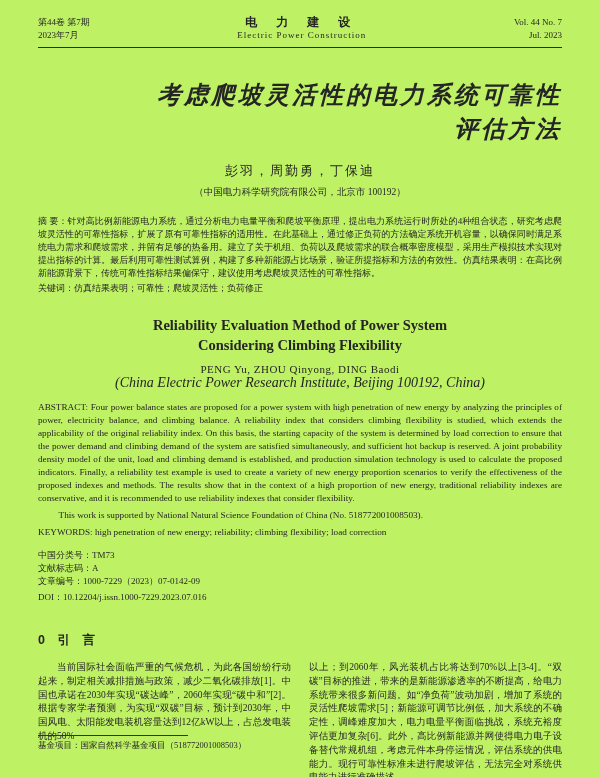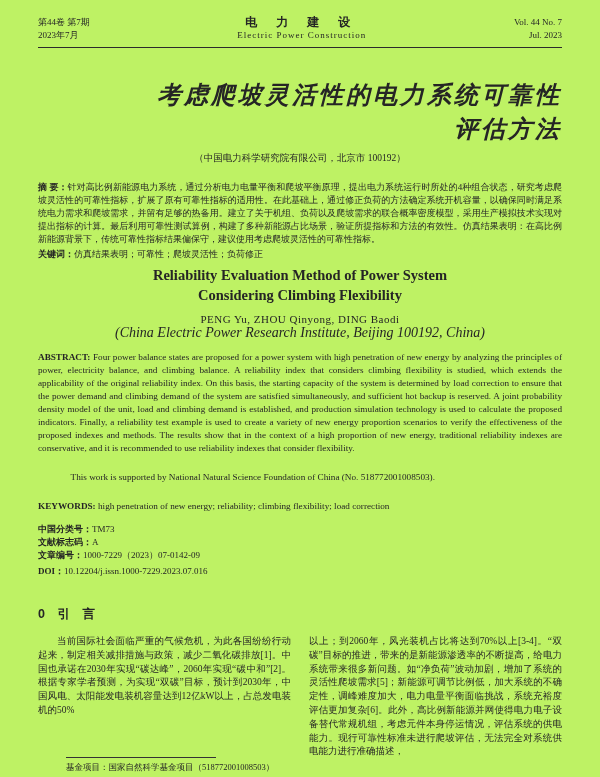--- a/index.html
+++ b/index.html
@@ -34,42 +34,42 @@
     font-size:24px;line-height:34px;
     font-weight:bold;font-style:italic;
     font-family:"DejaVu Serif","Liberation Serif",serif;
     letter-spacing:3px;
   }
   .authors-cn{text-align:center;font-size:13px;margin-top:16px;letter-spacing:2px;}
   .affil-cn{text-align:center;font-size:9.5px;margin-top:6px;}
   
   .abstract-cn{margin:16px 0 0 0;font-size:9px;line-height:13px;text-align:justify;}
   .keywords-cn{margin:2px 0 0 0;font-size:9px;line-height:13px;text-align:justify;}
-  .lbl{font-weight:bold;}
+  .lbl{font-weight:normal;}
   
-  .title-en{margin:4px 0 0 0;text-align:center;font-size:14.5px;line-height:20px;font-weight:bold;}
+  .title-en{margin:20px 0 0 0;text-align:center;font-size:14.5px;line-height:20px;font-weight:bold;}
   .authors-en{text-align:center;font-size:11px;margin-top:8px;letter-spacing:.5px;}
   .affil-en{text-align:center;font-size:14px;font-style:italic;margin-top:0;}
   .abstract-en{margin:10px 0 0 0;font-size:9.2px;line-height:13px;text-align:justify;}
-  .funding-en{margin:16px;font-size:9.2px;line-height:13px;text-indent:1.8em;}
+  .funding-en{margin:4px;font-size:9.2px;line-height:13px;text-indent:1.8em;}
   .keywords-en{margin:2px 0 0 0;font-size:9.2px;line-height:13px;}
   
   .meta-row{display:flex;justify-content:space-between;font-size:9px;line-height:13px;margin-top:10px;flex-direction:column;}
   .doi-line{font-size:9px;line-height:13px;margin-top:3px;}
   
   .sec-heading{
     margin:28px 0 0 0;font-size:12.5px;font-weight:bold;
     font-family:"Liberation Sans","DejaVu Sans",sans-serif;
   }
   .body-cols{display:flex;gap:18px;margin-top:12px;}
   .col{flex:1;font-size:9.5px;line-height:13.8px;text-align:justify;}
   .col p{margin:0;}
   .indent{text-indent:2em;}
   
-  .footnote{position:absolute;left:38px;bottom:4px;font-size:8.5px;line-height:12px;margin-left:28px;}
+  .footnote{position:absolute;left:38px;bottom:26px;font-size:8.5px;line-height:12px;}
   .fn-rule{width:150px;border-top:1px solid #333;margin-bottom:3px;}
 </style>
 </head>
 <body>
 
 <div class="page">
 
   <header class="jheader">
     <div class="h-left">
       <div>第44卷 第7期</div>
@@ -84,20 +84,21 @@
       <div>Jul. 2023</div>
     </div>
   </header>
   <div class="header-rule"></div>
 
   <h1 class="title-cn">
     <span>考虑爬坡灵活性的电力系统可靠性</span><br>
     <span>评估方法</span>
   </h1>
 
+  <div class="authors-cn">彭羽，周勤勇，丁保迪</div>
   <div class="affil-cn">（中国电力科学研究院有限公司，北京市 100192）</div>
 
   <p class="abstract-cn">
     <span class="lbl">摘  要：</span><span>针对高比例新能源电力系统，通过分析电力电量平衡和爬坡平衡原理，提出电力系统运行时所处的4种组合状态，研究考虑爬坡灵活性的可靠性指标，扩展了原有可靠性指标的适用性。在此基础上，通过修正负荷的方法确定系统开机容量，以确保同时满足系统电力需求和爬坡需求，并留有足够的热备用。建立了关于机组、负荷以及爬坡需求的联合概率密度模型，采用生产模拟技术实现对提出指标的计算。最后利用可靠性测试算例，构建了多种新能源占比场景，验证所提指标和方法的有效性。仿真结果表明：在高比例新能源背景下，传统可靠性指标结果偏保守，建议使用考虑爬坡灵活性的可靠性指标。</span>
   </p>
   <p class="keywords-cn">
     <span class="lbl">关键词：</span><span>仿真结果表明；可靠性；爬坡灵活性；负荷修正</span>
   </p>
 
   <h2 class="title-en">

